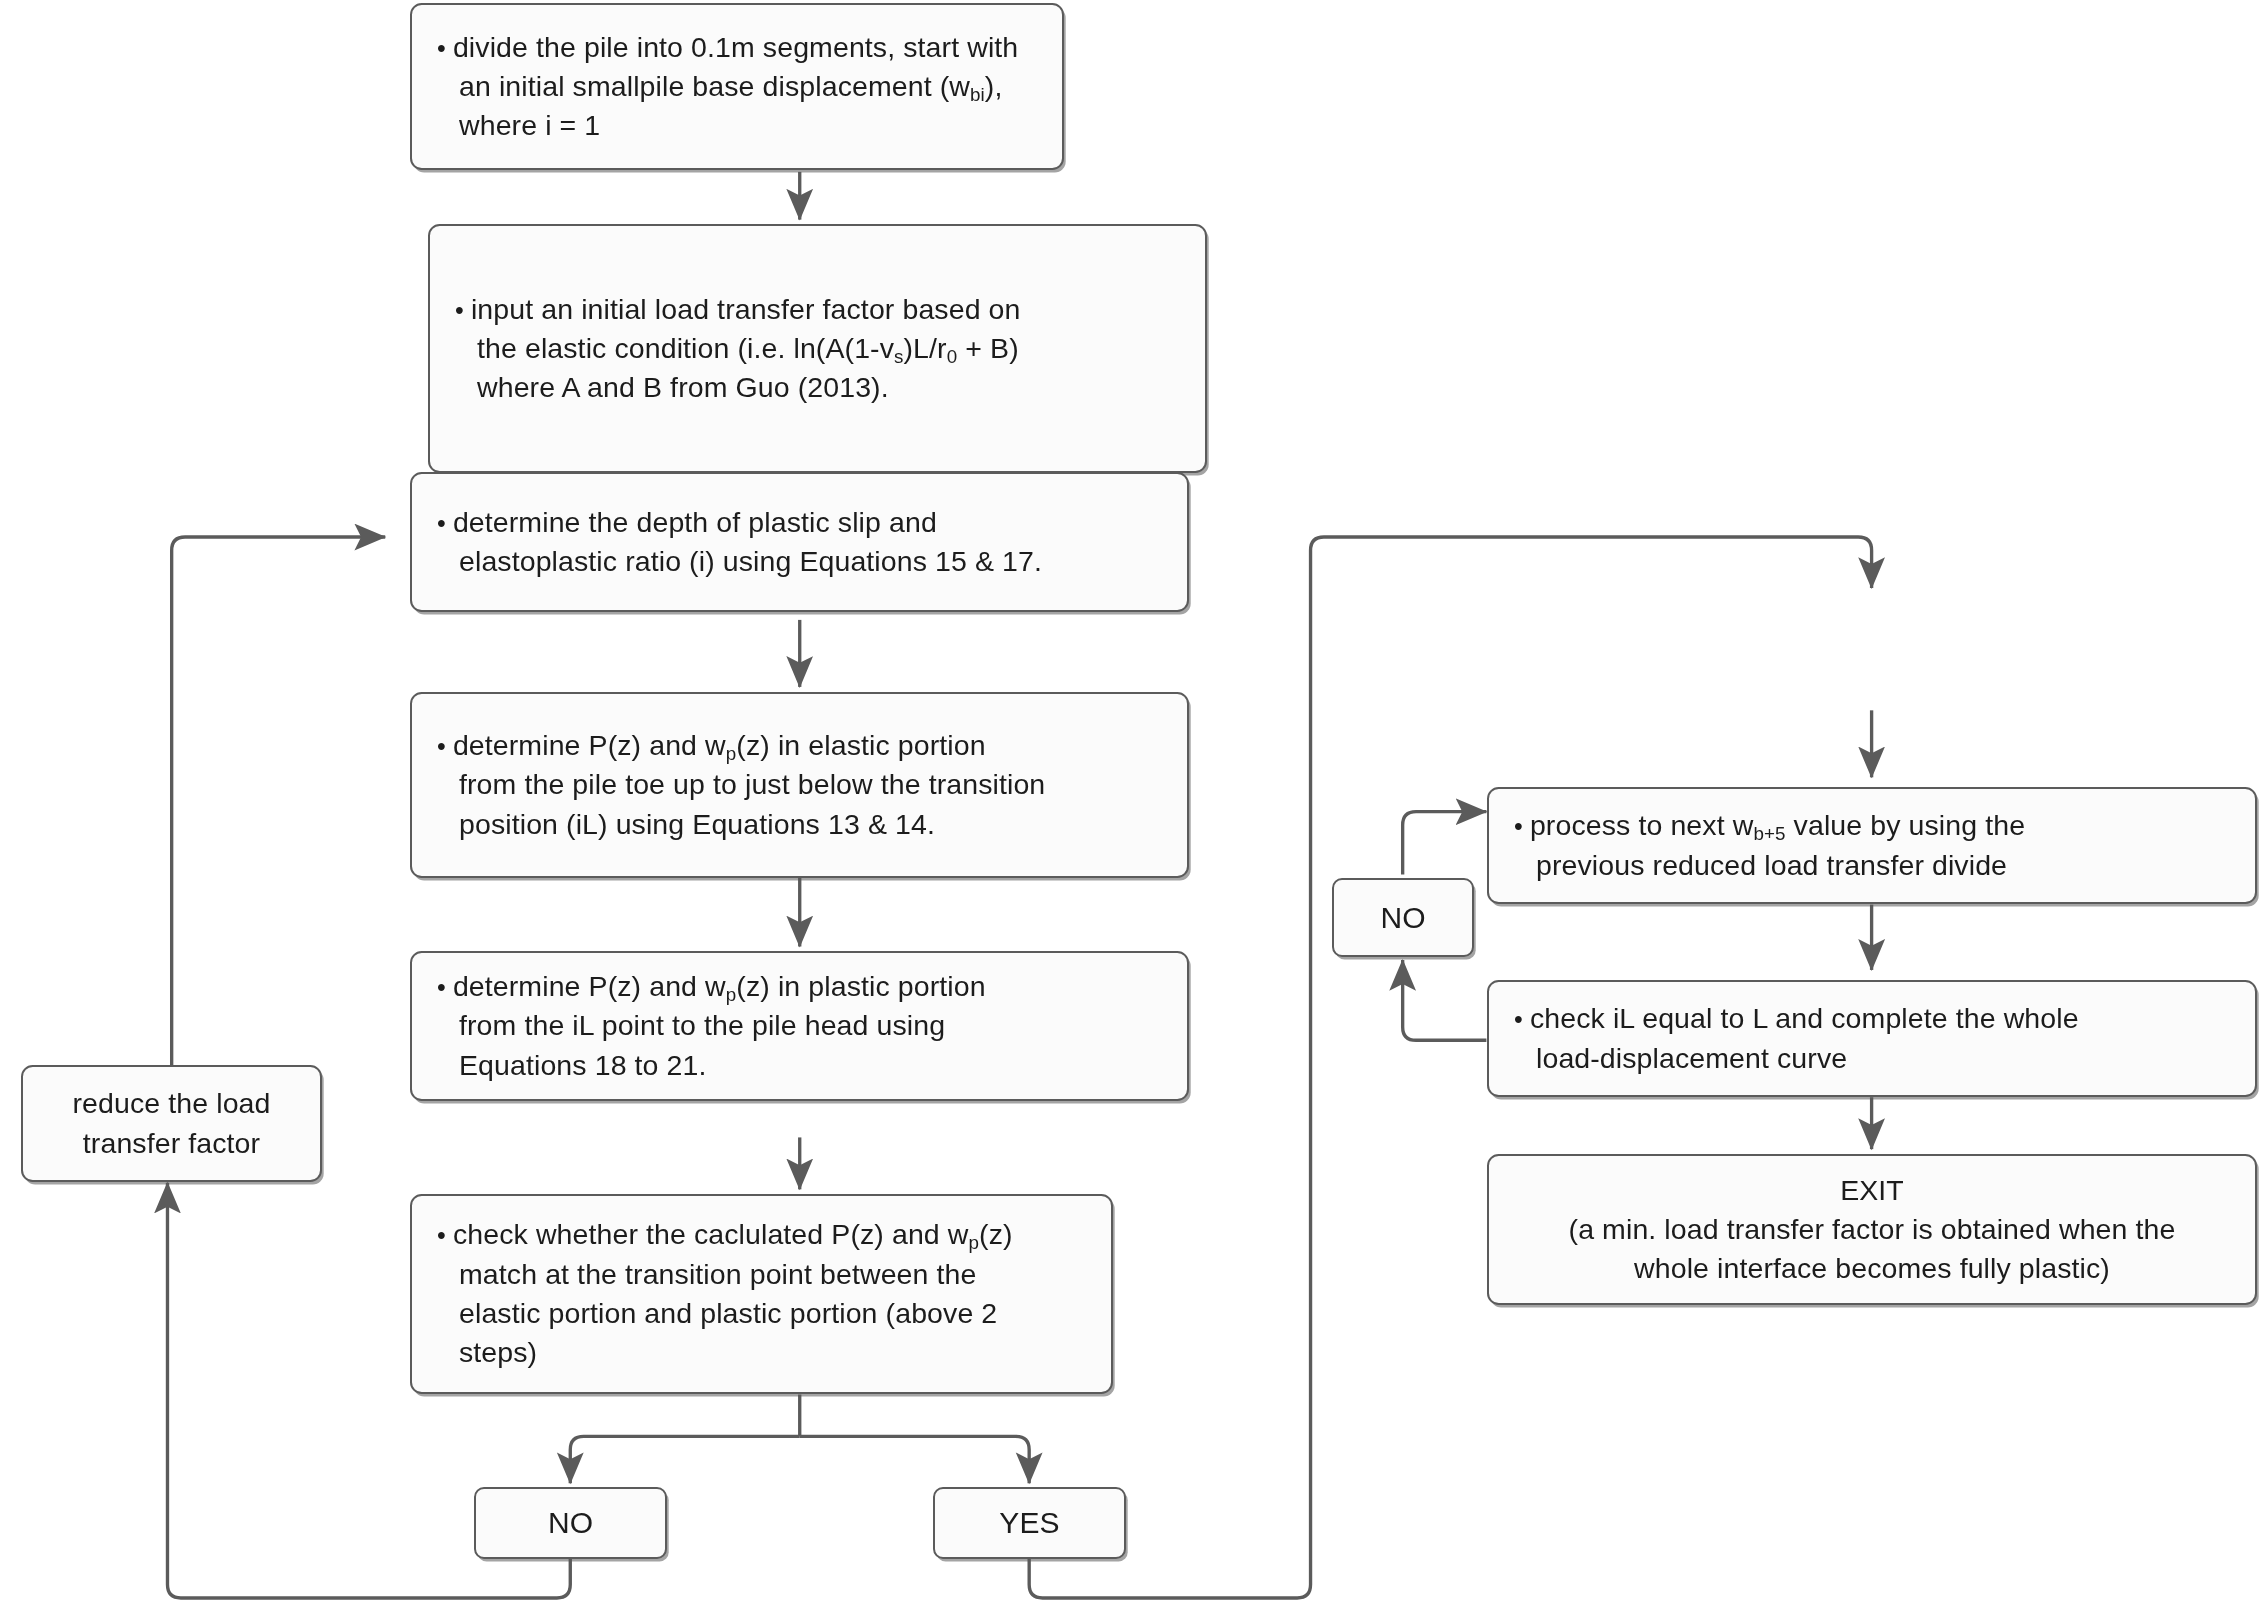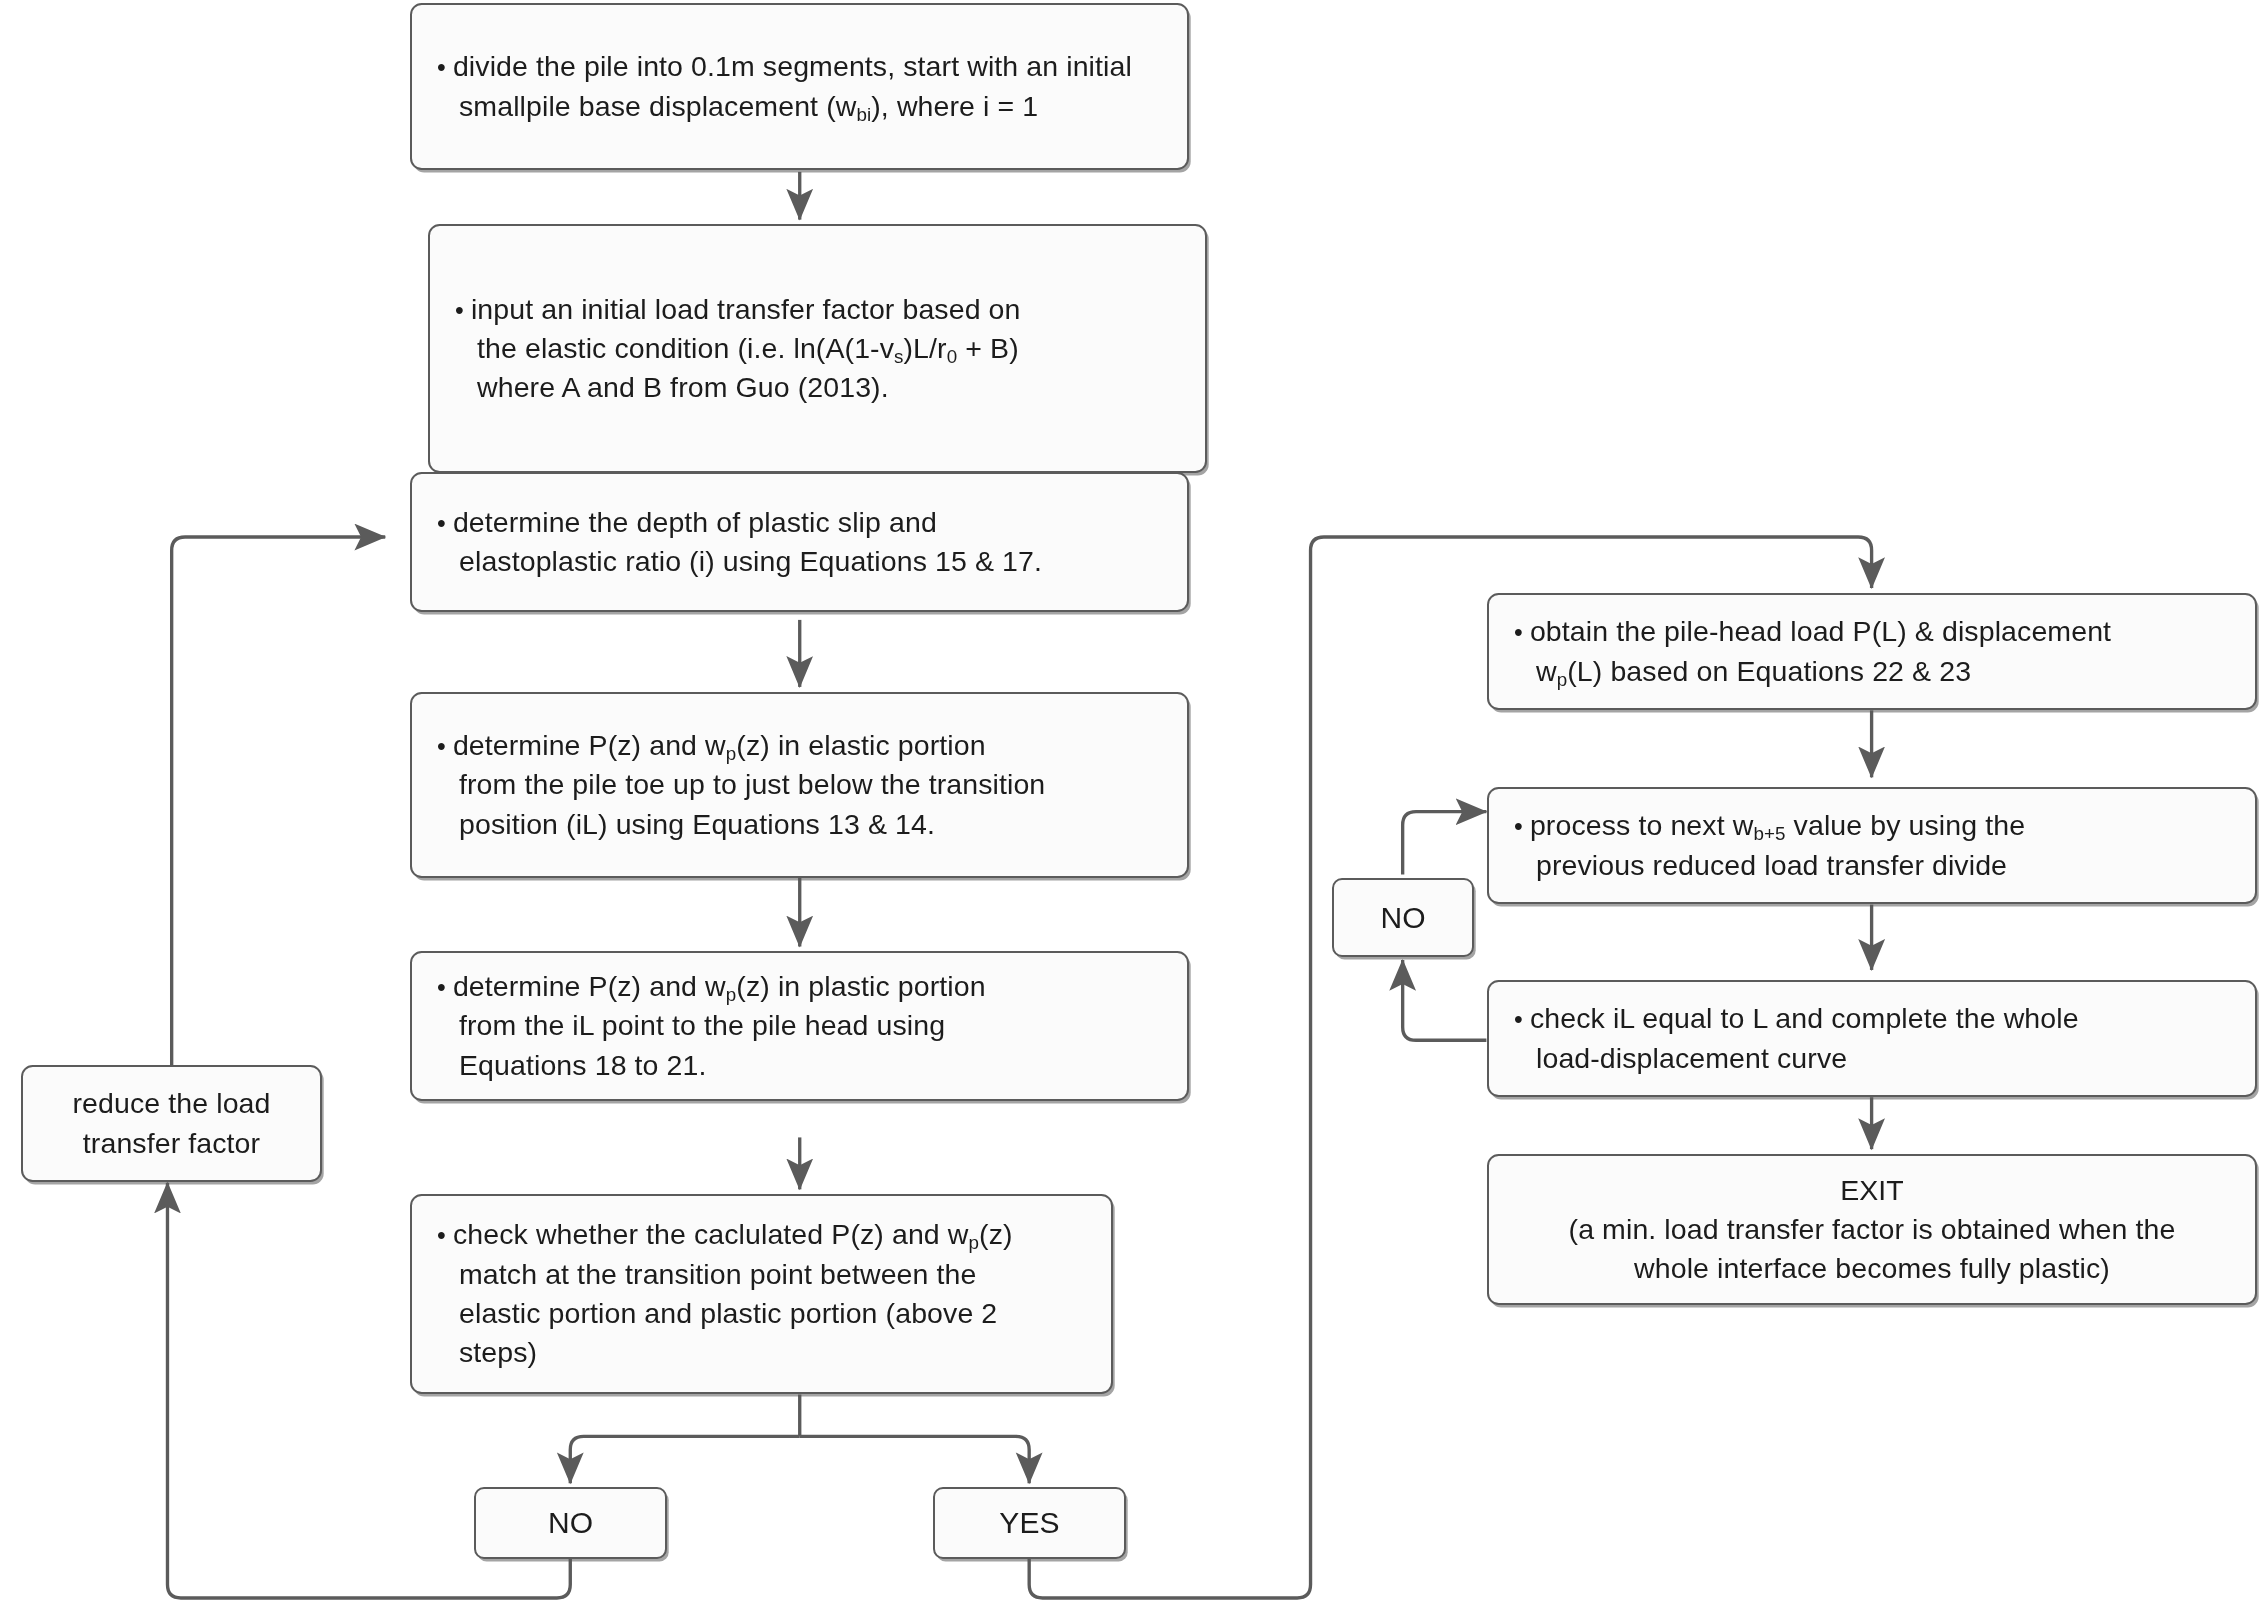--- a/index.html
+++ b/index.html
@@ -115,21 +115,21 @@
       <path d="M2235,1080 L2235,1158" marker-end="url(#ah)"></path>
 
       <path d="M1775,1242 L1691,1242 Q1675,1242 1675,1226 L1675,1146" marker-end="url(#ah)"></path>
 
       <path d="M1675,1044 L1675,985 Q1675,969 1691,969 L1775,969" marker-end="url(#ah)"></path>
 
       <path d="M2235,1310 L2235,1372" marker-end="url(#ah)"></path>
     </g>
   </svg>
 
-  <div class="node bullet" style="left:410px; top:3.3px; width:779px; height:167px;">
+  <div class="node bullet" style="left:410px; top:3.3px; width:654px; height:167px;">
     <span class="txt"><span>divide the pile into 0.1m segments, start with an initial smallpile base displacement (w</span><sub>bi</sub><span>), where i = 1</span></span>
   </div>
 
   <div class="node bullet" style="left:428px; top:224px; width:779px; height:249px;">
     <span class="txt"><span>input an initial load transfer factor based on</span><br><span>the elastic condition (i.e. ln(A(1-v</span><sub>s</sub><span>)L/r</span><sub>0</sub><span> + B)</span><br><span>where A and B from Guo (2013).</span></span>
   </div>
 
   <div class="node bullet" style="left:410px; top:472px; width:779px; height:140px;">
     <span class="txt"><span>determine the depth of plastic slip and</span><br><span>elastoplastic ratio (i) using Equations 15 &amp; 17.</span></span>
   </div>
@@ -151,23 +151,20 @@
   </div>
 
   <div class="node pill" style="left:474px; top:1487px; width:193px; height:72px;">
     <span class="txt">NO</span>
   </div>
 
   <div class="node pill" style="left:933px; top:1487px; width:193px; height:72px;">
     <span class="txt">YES</span>
   </div>
 
-  <div class="node bullet" style="left:1487px; top:593px; width:770px; height:117px;">
-    <span class="txt"><span>obtain the pile-head load P(L) &amp; displacement</span><br><span>w</span><sub>p</sub><span>(L) based on Equations 22 &amp; 23</span></span>
-  </div>
 
   <div class="node bullet" style="left:1487px; top:787px; width:770px; height:117px;">
     <span class="txt"><span>process to next w</span><sub>b+5</sub><span> value by using the</span><br><span>previous reduced load transfer divide</span></span>
   </div>
 
   <div class="node bullet" style="left:1487px; top:980px; width:770px; height:117px;">
     <span class="txt"><span>check iL equal to L and complete the whole</span><br><span>load-displacement curve</span></span>
   </div>
 
   <div class="node pill" style="left:1332px; top:878px; width:142px; height:79px;">

